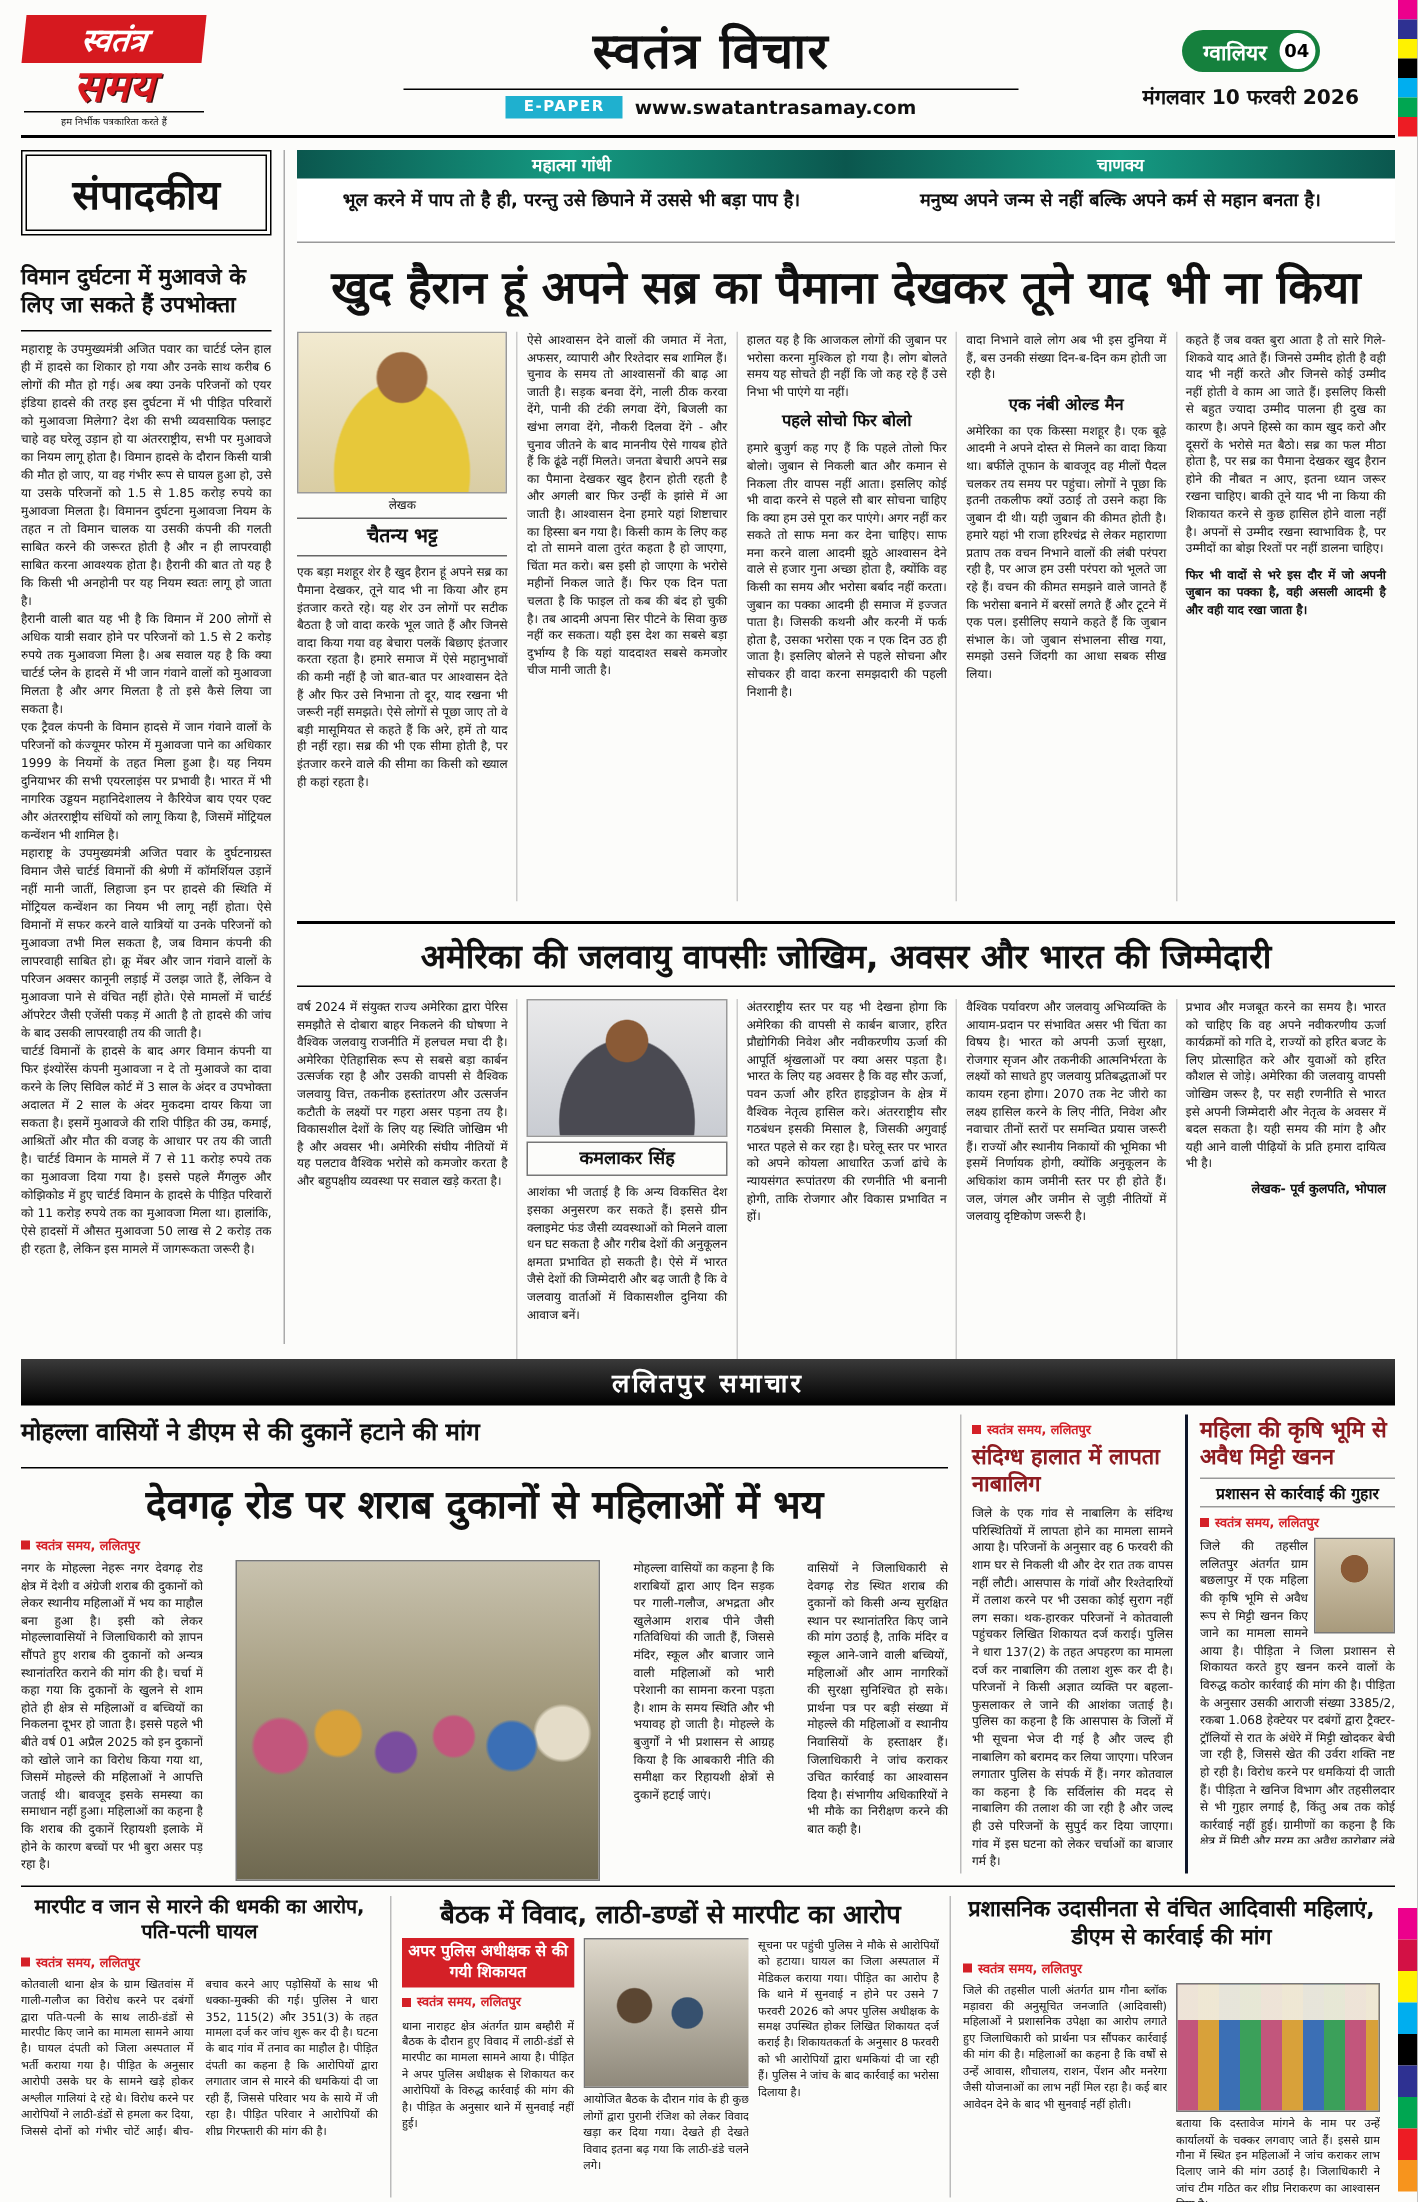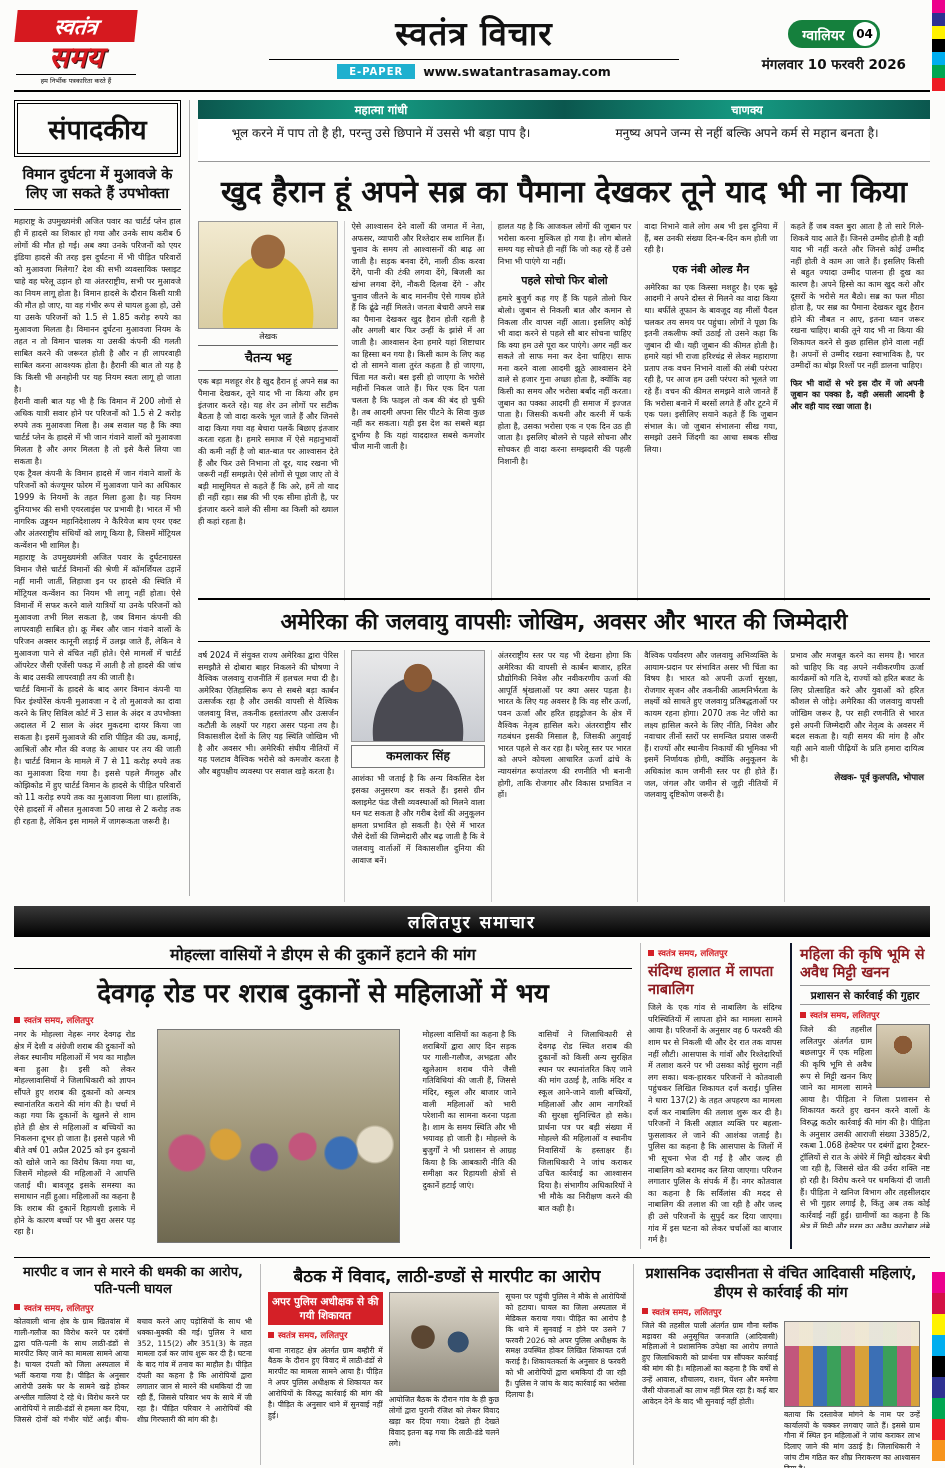--- a/index.html
+++ b/index.html
@@ -30,69 +30,69 @@
   .date{font-size:13.5px;font-weight:bold;margin-top:7px}
   .marks{position:absolute;right:0;display:flex;flex-direction:column;z-index:5}
   .marks.top{top:0}
   .marks.bottom{top:1272px}
   .marks.top .mark{width:13px;height:13px}
   .marks.bottom .mark{width:13px;height:21px}
 
   
   .editorial{position:absolute;left:14px;top:100px;width:176px;height:796px;border-right:1px solid #aaa;padding-right:8px}
   .edit-title-box{border:4px double #000;padding:6px 4px;text-align:center;font-size:27px;font-weight:bold}
-  .edit-headline{font-size:14.5px;font-weight:bold;text-align:center;margin:8px 0 6px;line-height:1.3}
+  .edit-headline{font-size:14.5px;font-weight:bold;margin:19px 0 6px;line-height:1.3}
   .edit-rule{height:1px;background:#000;margin-bottom:6px}
   .edit-body{font-size:8px;line-height:1.5;text-align:justify;white-space:pre-line;height:648px;overflow:hidden}
 
   
   .quotes{position:absolute;left:198px;top:100px;width:732px;height:62px;display:flex;}
   .quote{flex:1;border-bottom:1px solid #999;display:flex;flex-direction:column;background:#fff}
   .quote-head{background:linear-gradient(90deg,#0b574e,#159a82 50%,#0b574e);color:#fff;font-weight:bold;
               font-size:11.5px;text-align:center;padding:2px 0}
-  .quote-text{font-size:12px;font-weight:normal;text-align:center;padding:6px 10px;line-height:1.35}
+  .quote-text{font-size:12px;font-weight:bold;text-align:center;padding:6px 10px;line-height:1.35}
 
   
   .main-article{position:absolute;left:198px;top:170px;width:732px}
   .main-headline{font-size:30px;font-weight:bold;text-align:center;white-space:nowrap;overflow:hidden}
   .main-cols{display:flex;margin-top:10px;height:380px;overflow:hidden}
   .mcol{width:20%;padding:0 6px;font-size:8px;line-height:1.45;text-align:justify;overflow:hidden;border-left:1px solid #ccc}
   .mcol:first-child{border-left:none;padding-left:0}
   .author-photo{height:108px;border:1px solid #999;background:
       radial-gradient(circle at 50% 28%,#9c6a3f 0 16%,transparent 17%),
       radial-gradient(ellipse at 50% 88%,#e7c83a 0 46%,transparent 47%),
       linear-gradient(#f2ead0,#d9cda4)}
   .author-label{font-size:8px;text-align:center;border-bottom:1px solid #666;padding:2px 0}
   .author-name{font-size:13px;font-weight:bold;text-align:center;padding:3px 0;border-bottom:1px solid #666;margin-bottom:5px}
   .subhead{font-size:11px;font-weight:bold;text-align:center;margin:6px 0 4px}
   .bold-tail{font-weight:bold;margin-top:6px}
 
   
-  .climate{position:absolute;left:198px;top:598px;width:732px}
+  .climate{position:absolute;left:198px;top:614px;width:732px}
   .climate-headline{font-size:22px;font-weight:bold;text-align:center;border-top:2px solid #000;
                     border-bottom:1px solid #000;padding:5px 0 6px}
   .climate-cols{display:flex;margin-top:8px;height:252px;overflow:hidden}
   .ccol{width:20%;padding:0 6px;font-size:8px;line-height:1.45;text-align:justify;overflow:hidden;border-left:1px solid #ccc}
   .ccol:first-child{border-left:none;padding-left:0}
   .climate-photo{height:92px;border:1px solid #999;background:
       radial-gradient(circle at 50% 30%,#8a5a36 0 15%,transparent 16%),
       radial-gradient(ellipse at 50% 90%,#4a4a52 0 48%,transparent 49%),
       linear-gradient(#e9e9ea,#c9ccd2)}
   .climate-author{font-size:12px;font-weight:bold;text-align:center;border:1px solid #777;padding:2px 0;margin:3px 0 5px}
   .credit{font-weight:bold;text-align:right;margin-top:5px;font-size:8.5px}
 
   
   .lalitpur{position:absolute;left:14px;top:906px;width:916px}
   .lp-bar{background:linear-gradient(#3a3a3a,#000);color:#fff;font-size:17px;font-weight:bold;
           text-align:center;padding:4px 0;letter-spacing:2px}
   .byline{display:flex;align-items:center;gap:4px;color:#d42027;font-weight:bold;font-size:8.5px;margin:4px 0}
   .byline .sq{width:6px;height:6px;background:#d42027}
   .lp-main{display:flex;gap:8px;margin-top:6px;height:306px}
   .lp-liquor{width:618px}
-  .kicker{font-size:16px;font-weight:bold;text-align:center;border-bottom:1px solid #000;padding-bottom:3px}
+  .kicker{font-size:16px;font-weight:bold;text-align:left;border-bottom:1px solid #000;padding-bottom:13px}
   .liq-headline{font-size:26px;font-weight:bold;text-align:center;margin-top:5px;white-space:nowrap;overflow:hidden}
   .liq-row{display:flex;gap:22px;height:216px;overflow:hidden}
   .liq-col{font-size:8px;line-height:1.45;text-align:justify;overflow:hidden}
   .liq-col.a{width:132px}
   .liq-col.b{width:102px}
   .liq-col.c{width:102px}
   .crowd-photo{width:264px;height:214px;border:1px solid #777;background:
       radial-gradient(circle at 12% 58%,#c2567c 0 7%,transparent 8%),
       radial-gradient(circle at 28% 54%,#d8a13a 0 7%,transparent 8%),
       radial-gradient(circle at 44% 60%,#7a4d9e 0 7%,transparent 8%),

